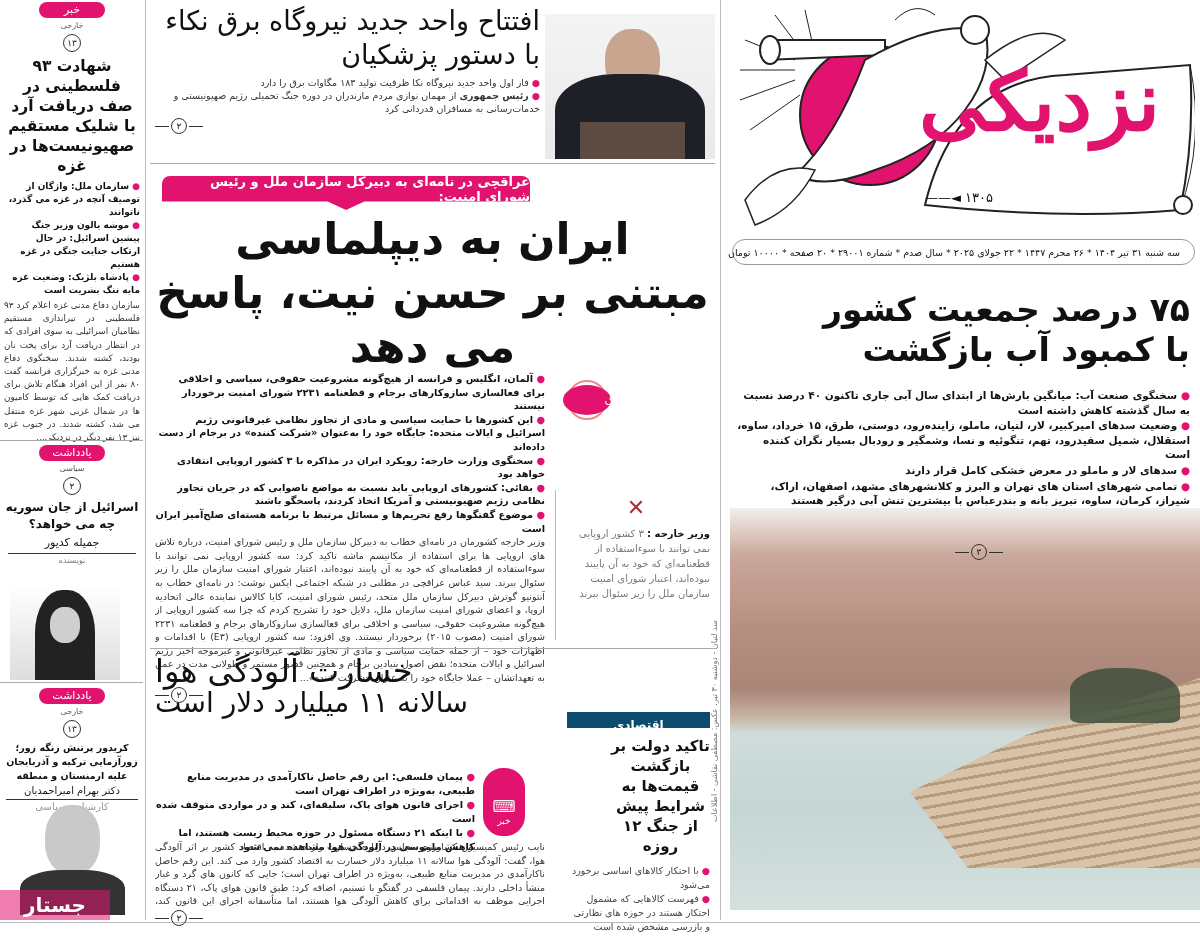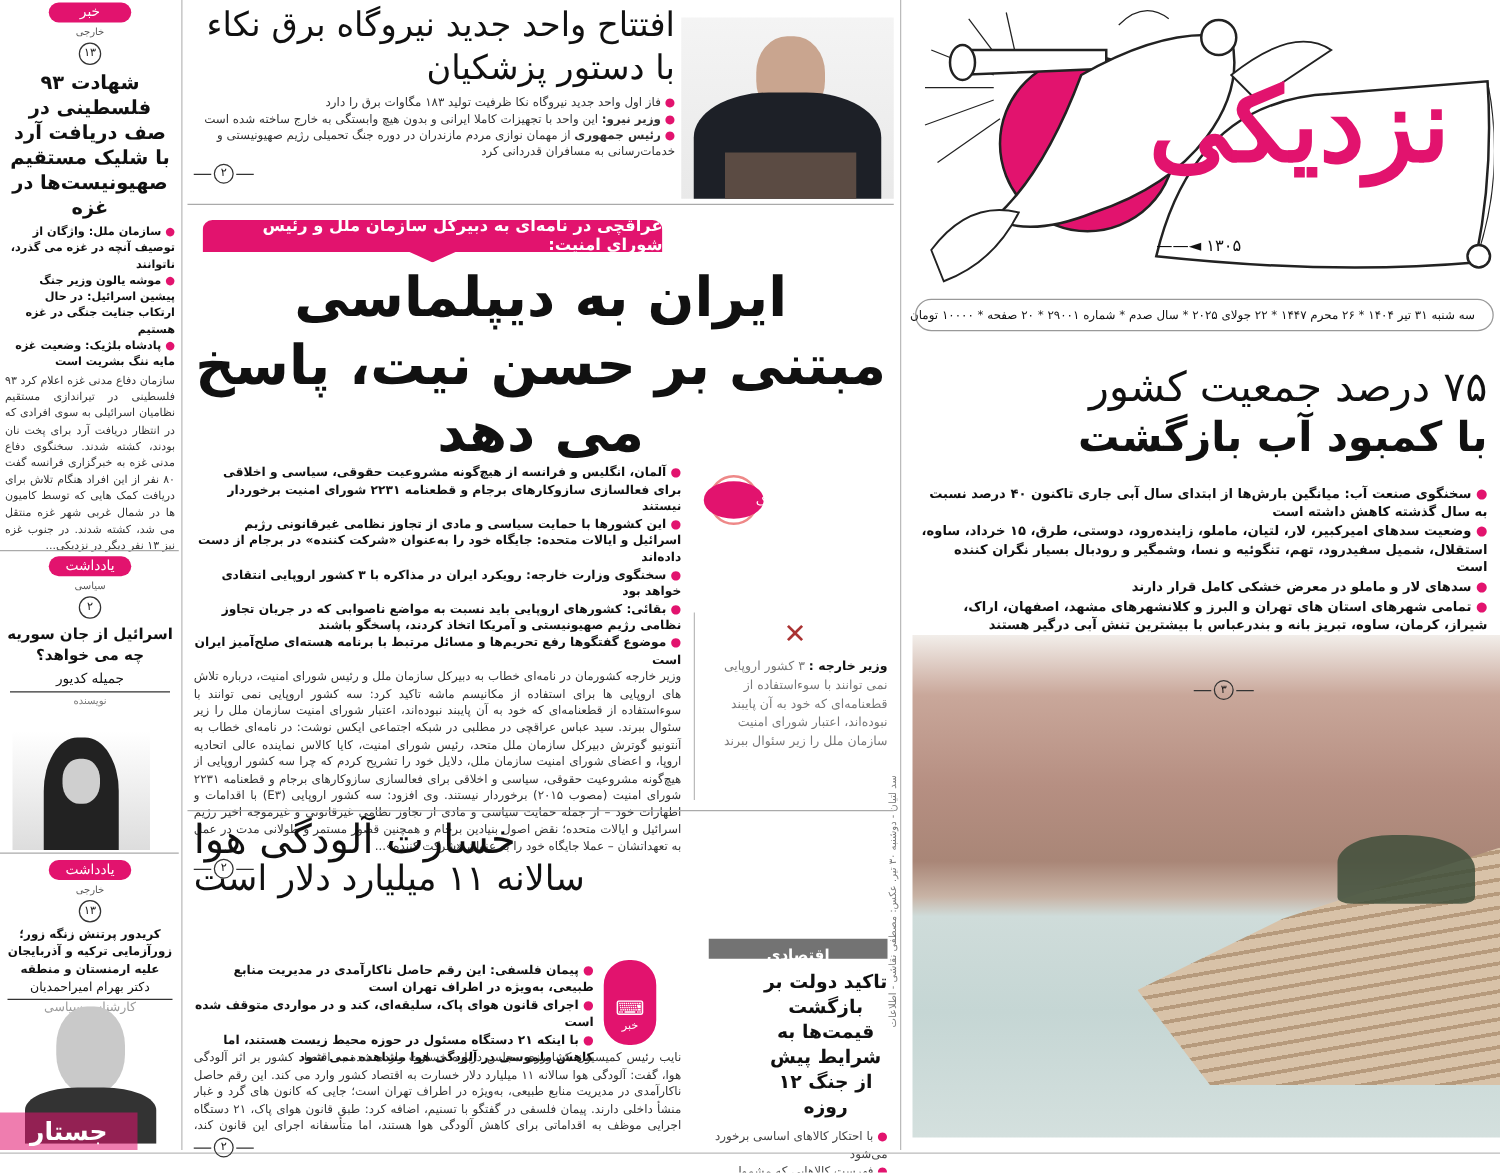--- a/index.html
+++ b/index.html
@@ -47,21 +47,21 @@
     <span>۱۳۰۵</span>
       <span>◄——</span>
   </div>
 </div>
 
 <div class="abs" style="left:732px;top:239px;width:463px;height:26px;border:1px solid #999;border-radius:13px;display:flex;align-items:center;justify-content:flex-start;padding:0 14px;">
   <span style="font-size:9.5px;white-space:nowrap;">سه شنبه ۳۱ تیر ۱۴۰۴ * ۲۶ محرم ۱۴۴۷ * ۲۲ جولای ۲۰۲۵ * سال صدم * شماره ۲۹۰۰۱ * ۲۰ صفحه * ۱۰۰۰۰ تومان</span>
 </div>
 
 <div class="abs" style="left:735px;top:290px;width:455px;">
-  <div style="font-size:33px;font-weight:normal;text-align:right;line-height:40px;">۷۵ درصد جمعیت کشور</div>
+  <div style="font-size:33px;font-weight:bold;text-align:right;line-height:40px;">۷۵ درصد جمعیت کشور</div>
   <div style="font-size:33px;font-weight:bold;text-align:right;line-height:40px;">با کمبود آب بازگشت</div>
 </div>
 <div class="abs" style="left:735px;top:388px;width:455px;">
   <div class="bul" style="margin-bottom:1px"><span class="dot">● </span><span>سخنگوی صنعت آب: میانگین بارش‌ها از ابتدای سال آبی جاری تاکنون ۴۰ درصد نسبت به سال گذشته کاهش داشته است</span></div>
   <div class="bul" style="margin-bottom:1px"><span class="dot">● </span><span>وضعیت سدهای امیرکبیر، لار، لتیان، ماملو، زاینده‌رود، دوستی، طرق، ۱۵ خرداد، ساوه، استقلال، شمیل سفیدرود، تهم، تنگوئیه و نسا، وشمگیر و رودبال بسیار نگران کننده است</span></div>
   <div class="bul" style="margin-bottom:1px"><span class="dot">● </span><span>سدهای لار و ماملو در معرض خشکی کامل قرار دارند</span></div>
   <div class="bul" style="margin-bottom:1px"><span class="dot">● </span><span>تمامی شهرهای استان های تهران و البرز و کلانشهرهای مشهد، اصفهان، اراک، شیراز، کرمان، ساوه، تبریز بانه و بندرعباس با بیشترین تنش آبی درگیر هستند</span></div>
   <div class="bul" style="width:290px;margin-right:0"><span class="dot">● </span><span>برای برون رفت از بحران تنش آبی راهی جز صرفه جویی ۲۵ درصدی در مصرف آب نداریم</span></div>
 </div>
 
@@ -88,21 +88,20 @@
 <div class="abs" style="left:545px;top:14px;width:170px;height:145px;background:linear-gradient(180deg,#f4f4f4 0%,#e9e9e9 100%);overflow:hidden;">
   <div class="abs" style="left:60px;top:15px;width:55px;height:65px;border-radius:45%;background:#c9a58f"></div>
   <div class="abs" style="left:10px;top:60px;width:150px;height:90px;border-radius:40% 40% 0 0;background:#1d2027"></div>
   <div class="abs" style="left:35px;top:108px;width:105px;height:40px;background:#5b4b43"></div>
 </div>
 <div class="abs" style="left:155px;top:4px;width:385px;">
   <div class="thin-title" style="font-size:27px;text-align:right;line-height:34px;">افتتاح واحد جدید نیروگاه برق نکاء</div>
   <div class="thin-title" style="font-size:27px;text-align:right;line-height:34px;">با دستور پزشکیان</div>
   <div style="margin-top:4px;font-size:9.5px;line-height:13px;color:#333">
     <div><span class="dot" style="color:#e2136e">● </span><b></b><span>فاز اول واحد جدید نیروگاه نکا ظرفیت تولید ۱۸۳ مگاوات برق را دارد</span></div>
-    <div><span style="color:#e2136e">● </span><b>وزیر نیرو:</b><span> این واحد با تجهیزات کاملا ایرانی و بدون هیچ وابستگی به خارج ساخته شده است</span></div>
     <div><span style="color:#e2136e">● </span><b>رئیس جمهوری</b><span> از مهمان نوازی مردم مازندران در دوره جنگ تحمیلی رژیم صهیونیستی و خدمات‌رسانی به مسافران قدردانی کرد</span></div>
   </div>
   <div class="pgref" style="margin-top:3px;">
       <span class="ln"></span>
       <span class="c">۲</span>
       <span class="ln"></span>
     </div>
 </div>
 <div class="h-rule" style="left:150px;top:163px;width:565px;"></div>
 
@@ -157,21 +156,21 @@
 <div class="abs" style="left:155px;top:840px;width:390px;">
   <div class="body" style="font-size:9.5px;line-height:13.5px;height:68px;overflow:hidden">نایب رئیس کمیسیون کشاورزی مجلس درباره خسارت وارده شده به اقتصاد کشور بر اثر آلودگی هوا، گفت: آلودگی هوا سالانه ۱۱ میلیارد دلار خسارت به اقتصاد کشور وارد می کند. این رقم حاصل ناکارآمدی در مدیریت منابع طبیعی، به‌ویژه در اطراف تهران است؛ جایی که کانون های گرد و غبار منشأ داخلی دارند. پیمان فلسفی در گفتگو با تسنیم، اضافه کرد: طبق قانون هوای پاک، ۲۱ دستگاه اجرایی موظف به اقداماتی برای کاهش آلودگی هوا هستند، اما متأسفانه اجرای این قانون کند، سلیقه ای و در مواردی...</div>
   <div class="pgref" style="margin-top:2px;">
       <span class="ln"></span>
       <span class="c">۲</span>
       <span class="ln"></span>
     </div>
 </div>
 
 <div class="abs" style="left:567px;top:712px;width:143px;">
-  <div style="background:#737373;color:#fff;text-align:center;font-size:12px;font-weight:bold;height:16px;line-height:26px;margin-top:39px;">اقتصادی</div>
+  <div style="background:#0c4a6e;color:#fff;text-align:center;font-size:12px;font-weight:bold;height:16px;line-height:26px;">اقتصادی</div>
   <div style="font-size:15px;font-weight:bold;text-align:center;line-height:20px;margin-top:8px;margin-left:44px;">تاکید دولت بر بازگشت قیمت‌ها به شرایط پیش از جنگ ۱۲ روزه</div>
   <div style="font-size:9.5px;line-height:14px;color:#444;text-align:right;margin-top:8px;">
     <div><span style="color:#e2136e">● </span><span>با احتکار کالاهای اساسی برخورد می‌شود</span></div>
     <div><span style="color:#e2136e">● </span><span>فهرست کالاهایی که مشمول احتکار هستند در حوزه های نظارتی و بازرسی مشخص شده است</span></div>
   </div>
   <div class="pgref" style="justify-content:center;margin-top:8px;">
       <span class="ln" style="width:40px"></span>
       <span class="c">۳</span>
       <span class="ln" style="width:40px"></span>
     </div>

